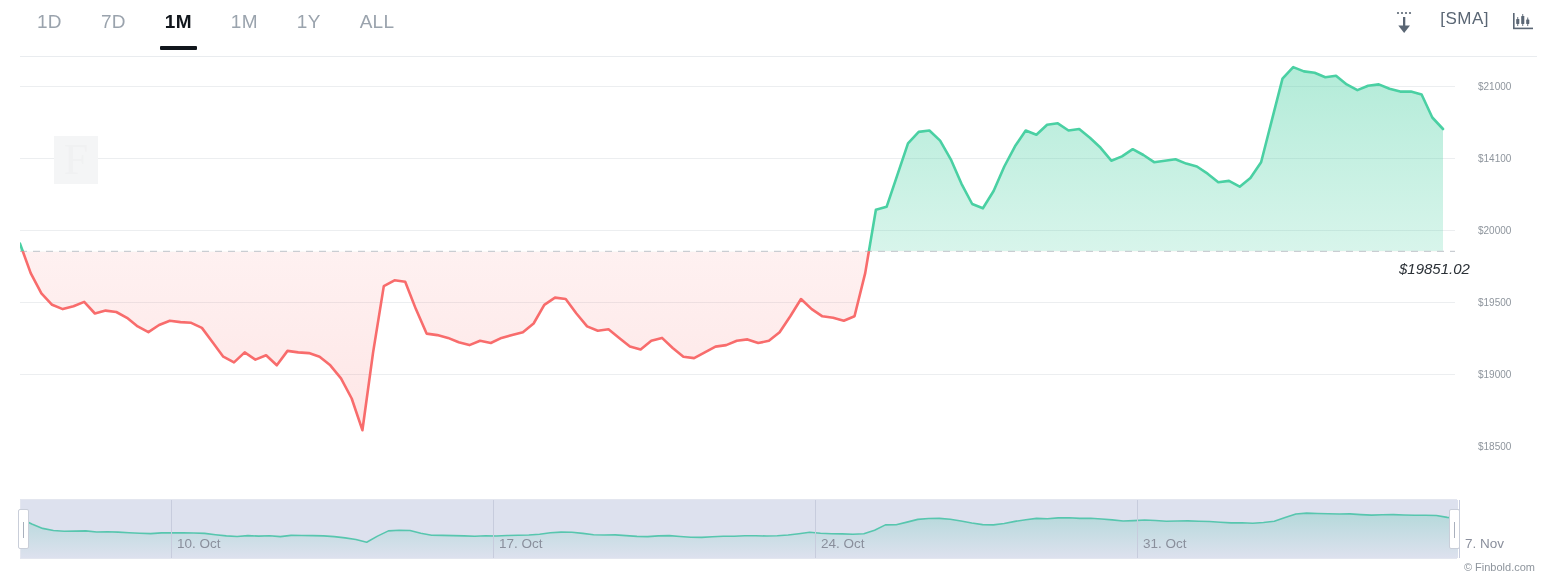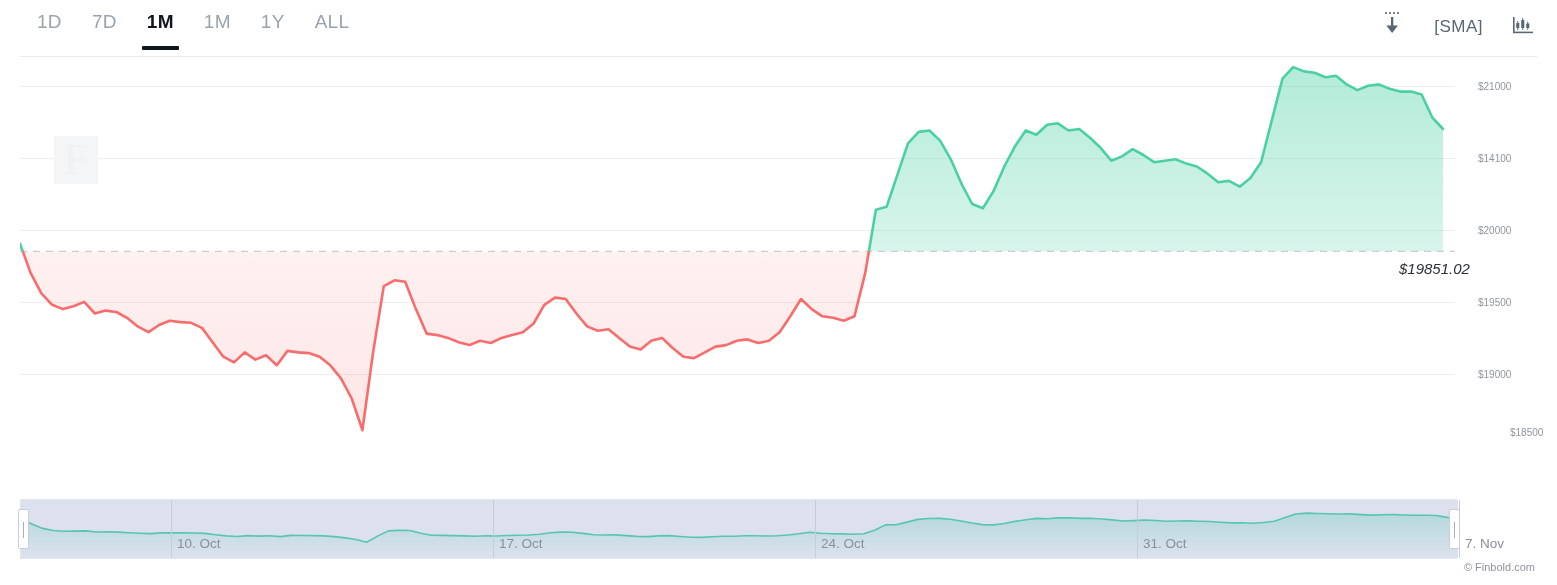--- a/index.html
+++ b/index.html
@@ -21,21 +21,21 @@
     position: absolute;
     left: 0; top: 0;
     width: 1557px; height: 57px;
   }
   #range-tabs {
     position: absolute;
     left: 24px; top: 0;
     height: 57px;
     display: flex;
     align-items: flex-start;
-    gap: 4px;
+    gap: 13px;
   }
   .range-tab {
     position: relative;
     padding: 11px 13px 0 13px;
     font-size: 19px;
     letter-spacing: 0.3px;
     color: #9aa3ad;
     cursor: pointer;
     height: 57px;
     user-select: none;
@@ -51,22 +51,22 @@
     bottom: 7px;
     height: 4px;
     background: #11161c;
     border-radius: 1px;
   }
 
   #toolbar-right {
     position: absolute;
     right: 22px; top: 9px;
     display: flex;
-    align-items: flex-end;
-    gap: 28px;
+    align-items: flex-start;
+    gap: 22px;
   }
   .tb-icon {
     display: flex;
     align-items: center;
     justify-content: center;
     cursor: pointer;
     color: #5a6674;
   }
   #sma-button {
     font-size: 17px;
@@ -279,21 +279,21 @@
         <path id="line-up" fill="none" stroke="#4ad0a3" stroke-width="2.6" stroke-linejoin="round" stroke-linecap="round" clip-path="url(#clipAbove)" d="M0.0 186.6 L10.7 216.1 L21.4 236.3 L32.1 247.8 L42.8 252.1 L53.5 249.2 L64.2 244.9 L74.9 256.5 L85.6 253.6 L96.3 255.0 L107.0 260.8 L117.7 269.4 L128.4 275.2 L139.1 268.0 L149.8 263.7 L160.5 265.1 L171.2 265.8 L181.9 270.9 L192.6 285.3 L203.3 299.7 L214.0 305.4 L224.7 295.4 L235.4 302.6 L246.1 298.2 L256.8 308.3 L267.5 293.9 L278.2 295.4 L288.9 296.1 L299.6 299.7 L310.3 308.3 L321.0 321.3 L331.7 341.5 L342.4 373.2 L353.1 295.4 L363.8 229.1 L374.5 223.3 L385.2 224.8 L395.9 252.1 L406.6 276.6 L417.3 278.1 L428.0 280.9 L438.7 285.3 L449.4 288.1 L460.1 283.8 L470.8 286.0 L481.5 280.9 L492.2 278.1 L502.9 275.2 L513.6 266.5 L524.3 247.8 L535.0 240.6 L545.7 242.0 L556.4 256.5 L567.1 269.4 L577.8 273.7 L588.5 272.3 L599.2 280.9 L609.9 289.6 L620.6 292.5 L631.3 283.8 L642.0 280.9 L652.7 291.0 L663.4 299.7 L674.1 301.1 L684.8 295.4 L695.5 289.6 L706.2 288.1 L716.8 283.8 L727.5 282.4 L738.2 286.0 L748.9 283.8 L759.6 275.2 L770.3 259.3 L781.0 242.0 L791.7 252.1 L802.4 259.3 L813.1 260.8 L823.8 263.7 L834.5 259.3 L845.2 216.1 L855.9 152.7 L866.6 149.8 L877.3 118.1 L888.0 86.4 L898.7 74.9 L909.4 73.5 L920.1 83.6 L930.8 102.3 L941.5 126.8 L952.2 147.0 L962.9 151.3 L973.6 134.0 L984.3 109.5 L995.0 89.3 L1005.7 73.5 L1016.4 77.8 L1027.1 67.7 L1037.8 66.3 L1048.5 73.5 L1059.2 72.0 L1069.9 80.7 L1080.6 90.8 L1091.3 103.7 L1102.0 99.4 L1112.7 92.2 L1123.4 98.0 L1134.1 105.2 L1144.8 103.7 L1155.5 102.3 L1166.2 106.6 L1176.9 109.5 L1187.6 116.7 L1198.3 125.3 L1209.0 123.9 L1219.7 129.7 L1230.4 121.0 L1241.1 105.2 L1251.8 63.4 L1262.5 21.6 L1273.2 10.1 L1283.9 14.4 L1294.6 15.8 L1305.3 20.2 L1316.0 18.7 L1326.7 27.4 L1337.4 33.1 L1348.1 28.8 L1358.8 27.4 L1369.5 31.7 L1380.2 34.6 L1390.9 34.6 L1401.6 37.5 L1412.3 60.5 L1423.0 72.0"></path>
         <path id="line-down" fill="none" stroke="#f86c6c" stroke-width="2.6" stroke-linejoin="round" stroke-linecap="round" clip-path="url(#clipBelow)" d="M0.0 186.6 L10.7 216.1 L21.4 236.3 L32.1 247.8 L42.8 252.1 L53.5 249.2 L64.2 244.9 L74.9 256.5 L85.6 253.6 L96.3 255.0 L107.0 260.8 L117.7 269.4 L128.4 275.2 L139.1 268.0 L149.8 263.7 L160.5 265.1 L171.2 265.8 L181.9 270.9 L192.6 285.3 L203.3 299.7 L214.0 305.4 L224.7 295.4 L235.4 302.6 L246.1 298.2 L256.8 308.3 L267.5 293.9 L278.2 295.4 L288.9 296.1 L299.6 299.7 L310.3 308.3 L321.0 321.3 L331.7 341.5 L342.4 373.2 L353.1 295.4 L363.8 229.1 L374.5 223.3 L385.2 224.8 L395.9 252.1 L406.6 276.6 L417.3 278.1 L428.0 280.9 L438.7 285.3 L449.4 288.1 L460.1 283.8 L470.8 286.0 L481.5 280.9 L492.2 278.1 L502.9 275.2 L513.6 266.5 L524.3 247.8 L535.0 240.6 L545.7 242.0 L556.4 256.5 L567.1 269.4 L577.8 273.7 L588.5 272.3 L599.2 280.9 L609.9 289.6 L620.6 292.5 L631.3 283.8 L642.0 280.9 L652.7 291.0 L663.4 299.7 L674.1 301.1 L684.8 295.4 L695.5 289.6 L706.2 288.1 L716.8 283.8 L727.5 282.4 L738.2 286.0 L748.9 283.8 L759.6 275.2 L770.3 259.3 L781.0 242.0 L791.7 252.1 L802.4 259.3 L813.1 260.8 L823.8 263.7 L834.5 259.3 L845.2 216.1 L855.9 152.7 L866.6 149.8 L877.3 118.1 L888.0 86.4 L898.7 74.9 L909.4 73.5 L920.1 83.6 L930.8 102.3 L941.5 126.8 L952.2 147.0 L962.9 151.3 L973.6 134.0 L984.3 109.5 L995.0 89.3 L1005.7 73.5 L1016.4 77.8 L1027.1 67.7 L1037.8 66.3 L1048.5 73.5 L1059.2 72.0 L1069.9 80.7 L1080.6 90.8 L1091.3 103.7 L1102.0 99.4 L1112.7 92.2 L1123.4 98.0 L1134.1 105.2 L1144.8 103.7 L1155.5 102.3 L1166.2 106.6 L1176.9 109.5 L1187.6 116.7 L1198.3 125.3 L1209.0 123.9 L1219.7 129.7 L1230.4 121.0 L1241.1 105.2 L1251.8 63.4 L1262.5 21.6 L1273.2 10.1 L1283.9 14.4 L1294.6 15.8 L1305.3 20.2 L1316.0 18.7 L1326.7 27.4 L1337.4 33.1 L1348.1 28.8 L1358.8 27.4 L1369.5 31.7 L1380.2 34.6 L1390.9 34.6 L1401.6 37.5 L1412.3 60.5 L1423.0 72.0"></path>
       </svg>
     </div>
     <div id="y-labels">
         <div class="y-label" style="top: 28.8148px;">$21000</div>
         <div class="y-label" style="top: 100.852px;">$14100</div>
         <div class="y-label" style="top: 172.889px;">$20000</div>
         <div class="y-label" style="top: 244.926px;">$19500</div>
         <div class="y-label" style="top: 316.963px;">$19000</div>
-        <div class="y-label" style="top: 375px; margin-left: 32px;">$18500</div>
+        <div class="y-label" style="top: 389px;">$18500</div>
       </div>
     <div id="current-price" style="top: 211.353px; font-style: italic;">$19851.02</div>
     <div id="x-labels">
         <div class="x-label" style="left: 58px;">8. Oct</div>
         <div class="x-label" style="left: 148.6px;">10. Oct</div>
         <div class="x-label" style="left: 239.2px;">12. Oct</div>
         <div class="x-label" style="left: 329.8px;">14. Oct</div>
         <div class="x-label" style="left: 420.4px;">16. Oct</div>
         <div class="x-label" style="left: 511px;">18. Oct</div>
         <div class="x-label" style="left: 601.6px;">20. Oct</div>

